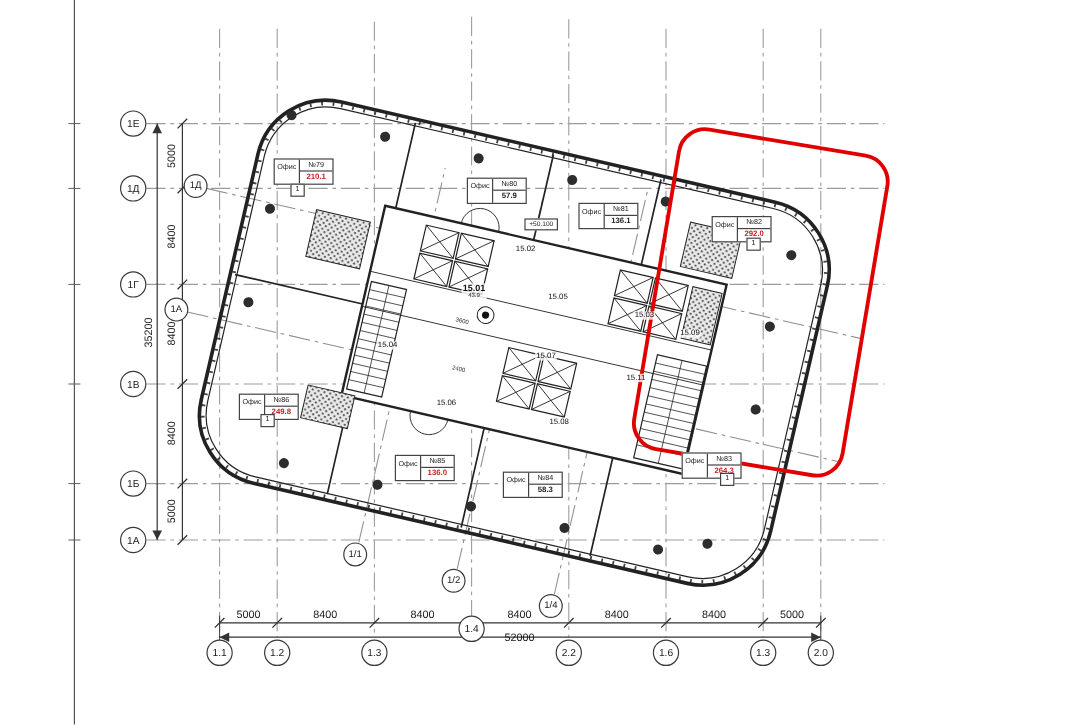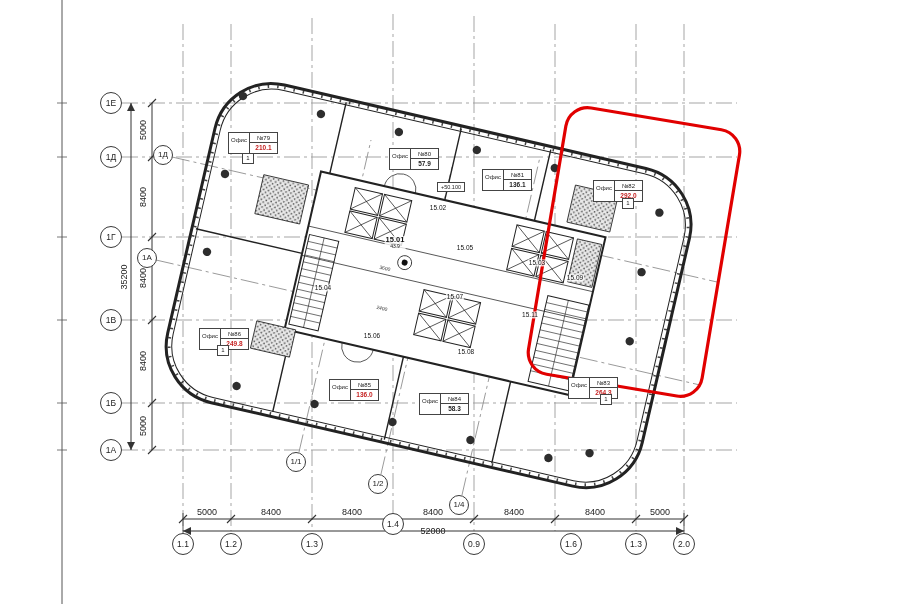--- a/index.html
+++ b/index.html
@@ -180,22 +180,22 @@
   <div class="axc" style="left:100px;top:146px">1Д</div>
   <div class="axc" style="left:100px;top:226px">1Г</div>
   <div class="axc" style="left:100px;top:309px">1В</div>
   <div class="axc" style="left:100px;top:392px">1Б</div>
   <div class="axc" style="left:100px;top:439px">1А</div>
 
   <div class="axc" style="left:172px;top:533px">1.1</div>
   <div class="axc" style="left:220px;top:533px">1.2</div>
   <div class="axc" style="left:301px;top:533px">1.3</div>
   <div class="axc" style="left:382px;top:513px">1.4</div>
-  <div class="axc" style="left:463px;top:533px">0.9</div>
-  <div class="axc" style="left:560px;top:533px">1.6</div>
+  <div class="axc" style="left:463px;top:533px">2.2</div>
+  <div class="axc" style="left:544px;top:533px">1.6</div>
   <div class="axc" style="left:625px;top:533px">1.3</div>
   <div class="axc" style="left:673px;top:533px">2.0</div>
 
   <div class="axc sm" style="left:153px;top:145px">1Д</div>
   <div class="axc sm" style="left:137px;top:248px">1А</div>
   <div class="axc sm" style="left:286px;top:452px">1/1</div>
   <div class="axc sm" style="left:368px;top:474px">1/2</div>
   <div class="axc sm" style="left:449px;top:495px">1/4</div>
 
   <div class="vdim" style="left:143px;top:130px">5000</div>

